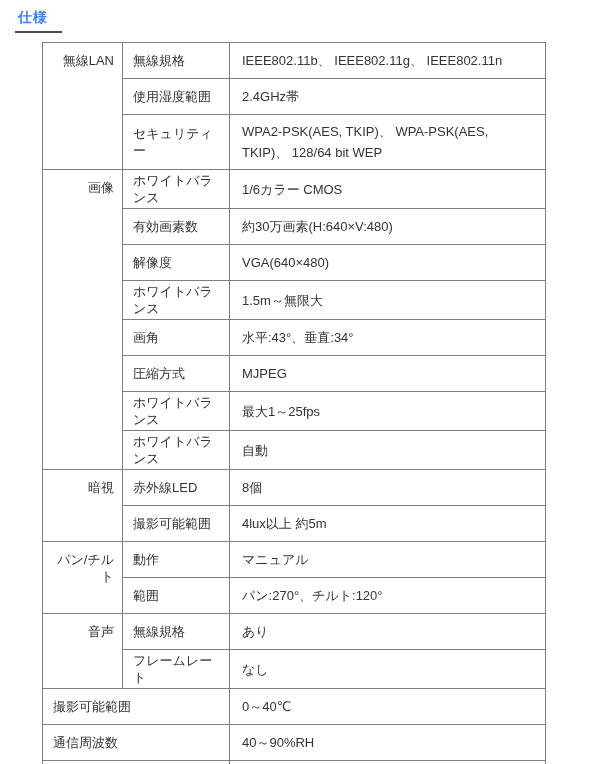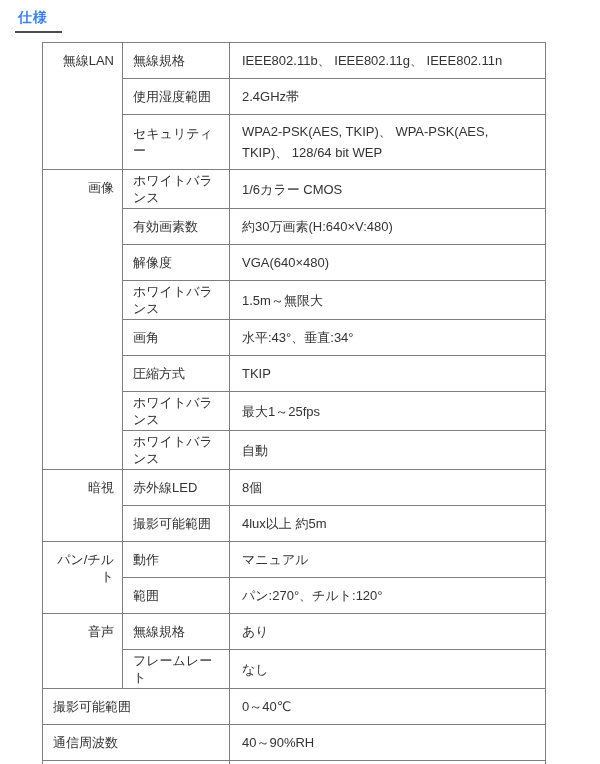--- a/index.html
+++ b/index.html
@@ -110,21 +110,21 @@
       <tr>
         <td class="lbl">ホワイトバランス</td>
         <td class="val">1.5m～無限大</td>
       </tr>
       <tr>
         <td class="lbl">画角</td>
         <td class="val">水平:43°、垂直:34°</td>
       </tr>
       <tr>
         <td class="lbl">圧縮方式</td>
-        <td class="val">TKIP</td>
+        <td class="val">MJPEG</td>
       </tr>
       <tr>
         <td class="lbl">ホワイトバランス</td>
         <td class="val">最大1～25fps</td>
       </tr>
       <tr>
         <td class="lbl">ホワイトバランス</td>
         <td class="val">自動</td>
       </tr>
 

